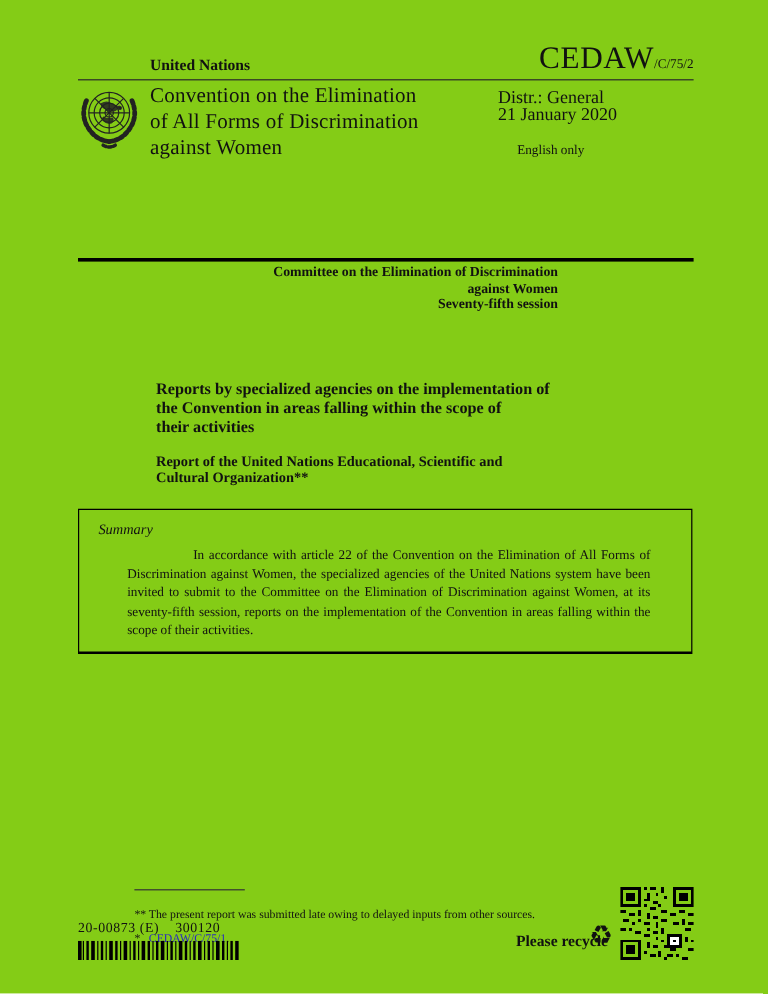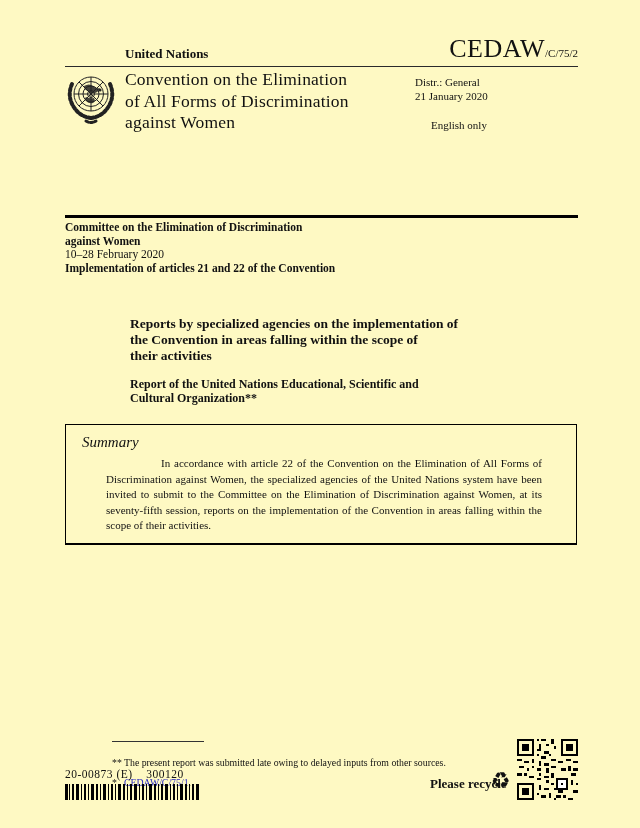--- a/index.html
+++ b/index.html
@@ -1,48 +1,48 @@
 <!DOCTYPE html>
 <html style="--link: #2929c2; --text: #111111;"><head>
 <meta charset="utf-8">
 <style>
   * { margin:0; padding:0; box-sizing:border-box; }
   html,body { background:#ffffff; }
   .page {
-    position:relative; width:640px; height:828px; background:#fef9c3;
+    position:relative; width:640px; height:828px; background:#84cc16;
     font-family:"Liberation Serif","DejaVu Serif",serif; color:#111;
     overflow:hidden;
   }
   .abs { position:absolute; }
   .pre { white-space:pre-line; }
-  .b { font-weight:bold; }
+  .b { font-weight:bold;text-align:right; }
 
   .org-name { left:125px; top:46px; font-size:13px; font-weight:bold; }
   .doc-symbol { right:62px; top:34px; text-align:right; }
   .doc-symbol .main { font-size:26px; letter-spacing:.5px; }
   .doc-symbol .suffix { font-size:11px; }
 
   .rule-thin { left:65px; top:66px; width:513px; height:1px; background:#2a2a2a; }
   .rule-thick { left:65px; top:215px; width:513px; height:3px; background:#000; }
 
   .emblem { left:62px; top:70px; }
 
   .masthead-title { left:125px; top:69px; font-size:17.5px; font-weight:normal; line-height:21.5px; letter-spacing:.2px; }
 
-  .meta-distr { left:415px; top:75px; font-size:11px; line-height:14px; }
+  .meta-distr { left:415px; top:75px; font-size:15px; line-height:14px; }
   .meta-lang  { left:415px; top:119px; font-size:11px;margin-left:16px; }
 
   .committee { left:65px; top:221px; font-size:11.5px; line-height:13.5px; width:400px; }
   .committee div { white-space:pre-line; }
 
   .report-title { left:130px; top:316px; font-size:13.5px; font-weight:bold; line-height:16px; }
   .report-subtitle { left:130px; top:377px; font-size:12px; font-weight:bold; line-height:14px; }
 
   .summary-box { left:65px; top:424px; width:512px; height:121px; border:1px solid #000; border-bottom-width:2px; }
-  .summary-heading { position:absolute; left:16px; top:9px; font-size:15px; font-style:italic; }
+  .summary-heading { position:absolute; left:16px; top:9px; font-size:12px; font-style:italic; }
   .summary-body {
     position:absolute; left:40px; top:31px; width:436px;
     font-size:11px; line-height:15.6px; text-align:justify; text-indent:55px;
   }
 
   .fn-rule { left:112px; top:741px; width:92px; height:1px; background:#333; }
   .footnote { left:112px; font-size:9.8px; line-height:12px; }
   .fn1 { top:745px;margin-top:32px; }
   .fn2 { top:757px; }
   .fn-marker { display:inline-block; min-width:12px; }
@@ -96,22 +96,21 @@
 against Women</div>
   <div class="abs meta-distr pre">Distr.: General
 21 January 2020</div>
   <div class="abs meta-lang">English only</div>
 
   <div class="abs rule-thick"></div>
 
   <div class="abs committee">
     <div class="b">Committee on the Elimination of Discrimination
 against Women</div>
-    <div>10–28 February 2020</div>
-    <div class="b">Implementation of articles 21 and 22 of the Convention</div>
+    <div class="b">Seventy-fifth session</div>
   </div>
 
   <div class="abs report-subtitle pre">Report of the United Nations Educational, Scientific and
 Cultural Organization**</div>
   <div class="abs report-title pre">Reports by specialized agencies on the implementation of
 the Convention in areas falling within the scope of
 their activities</div>
 
   <div class="abs summary-box">
     <div class="summary-heading">Summary</div>

